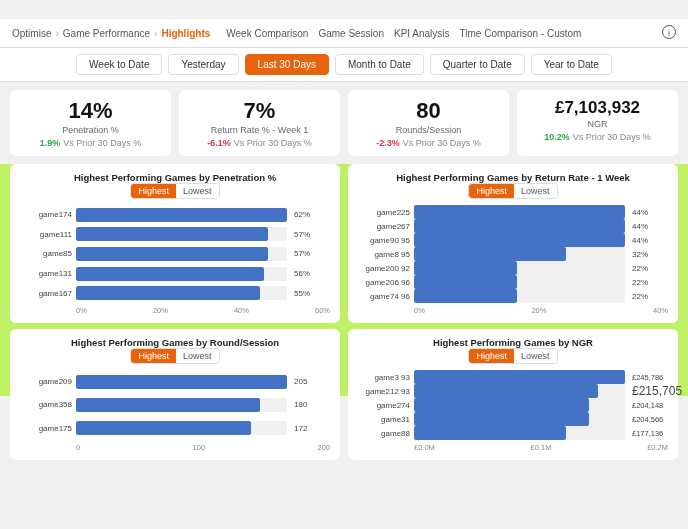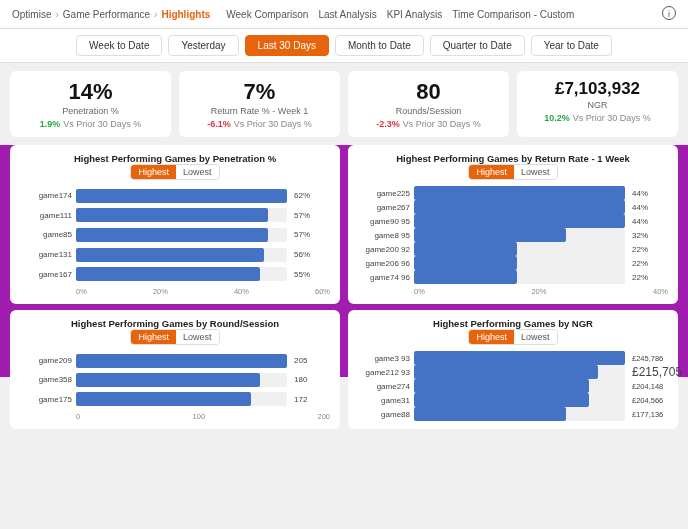--- a/index.html
+++ b/index.html
@@ -1,18 +1,18 @@
 <!DOCTYPE html>
 <html><head>
   <meta charset="utf-8">
   <style>
     * { box-sizing: border-box; margin: 0; padding: 0; }
     body { font-family: Arial, sans-serif; background: #f0f0f0; width: 688px; height: 529px; overflow: hidden; font-size: 11px; }
     
-    .app-container { width: 688px; height: 377px; background: #a21caf; display: flex; flex-direction: column; }
+    .app-container { width: 688px; height: 377px; background: #bef264; display: flex; flex-direction: column; margin-top: 19px; }
     
     
     .top-nav { background: #fff; padding: 6px 12px; display: flex; align-items: center; gap: 6px; border-bottom: 1px solid #ddd; font-size: 10px; }
     .nav-breadcrumb { display: flex; align-items: center; gap: 4px; color: #555; }
     .nav-breadcrumb .active { color: #e8640c; font-weight: bold; }
     .nav-sep { color: #aaa; }
     .nav-tabs { display: flex; gap: 10px; margin-left: 10px; }
     .nav-tab { color: #555; cursor: pointer; padding: 2px 0; font-size: 10px; }
     .nav-info { margin-left: auto; color: #555; }
     
@@ -63,21 +63,21 @@
   <div class="top-nav">
     <div class="nav-breadcrumb">
       <span style="color:#555; cursor:pointer;">Optimise</span>
       <span class="nav-sep">›</span>
       <span style="color:#555; cursor:pointer;">Game Performance</span>
       <span class="nav-sep">›</span>
       <span class="active">Highlights</span>
     </div>
     <div class="nav-tabs">
       <span class="nav-tab">Week Comparison</span>
-      <span class="nav-tab">Last Analysis</span>
+      <span class="nav-tab">Game Session</span>
       <span class="nav-tab">KPI Analysis</span>
       <span class="nav-tab">Time Comparison - Custom</span>
     </div>
     <div class="nav-info">
       <svg width="14" height="14" viewBox="0 0 14 14">
           <circle cx="7" cy="7" r="6.5" stroke="#555" fill="none"></circle>
           <text x="7" y="11" text-anchor="middle" font-size="9" fill="#555">i</text>
         </svg>
     </div>
   </div>
@@ -326,16 +326,21 @@
           <span class="bar-value" style="font-size:7.5px;">£204,566</span>
         </div>
         <div class="bar-row">
           <span class="bar-label">game88</span>
           <div class="bar-track">
               <div class="bar-fill ngr" style="width:72%"></div>
             </div>
           <span class="bar-value" style="font-size:7.5px;">£177,136</span>
         </div>
       </div>
+      <div class="chart-axis">
+        <span>£0.0M</span>
+          <span>£0.1M</span>
+          <span>£0.2M</span>
+      </div>
     </div>
   </div>
 
 </div>
 
 </body></html>

